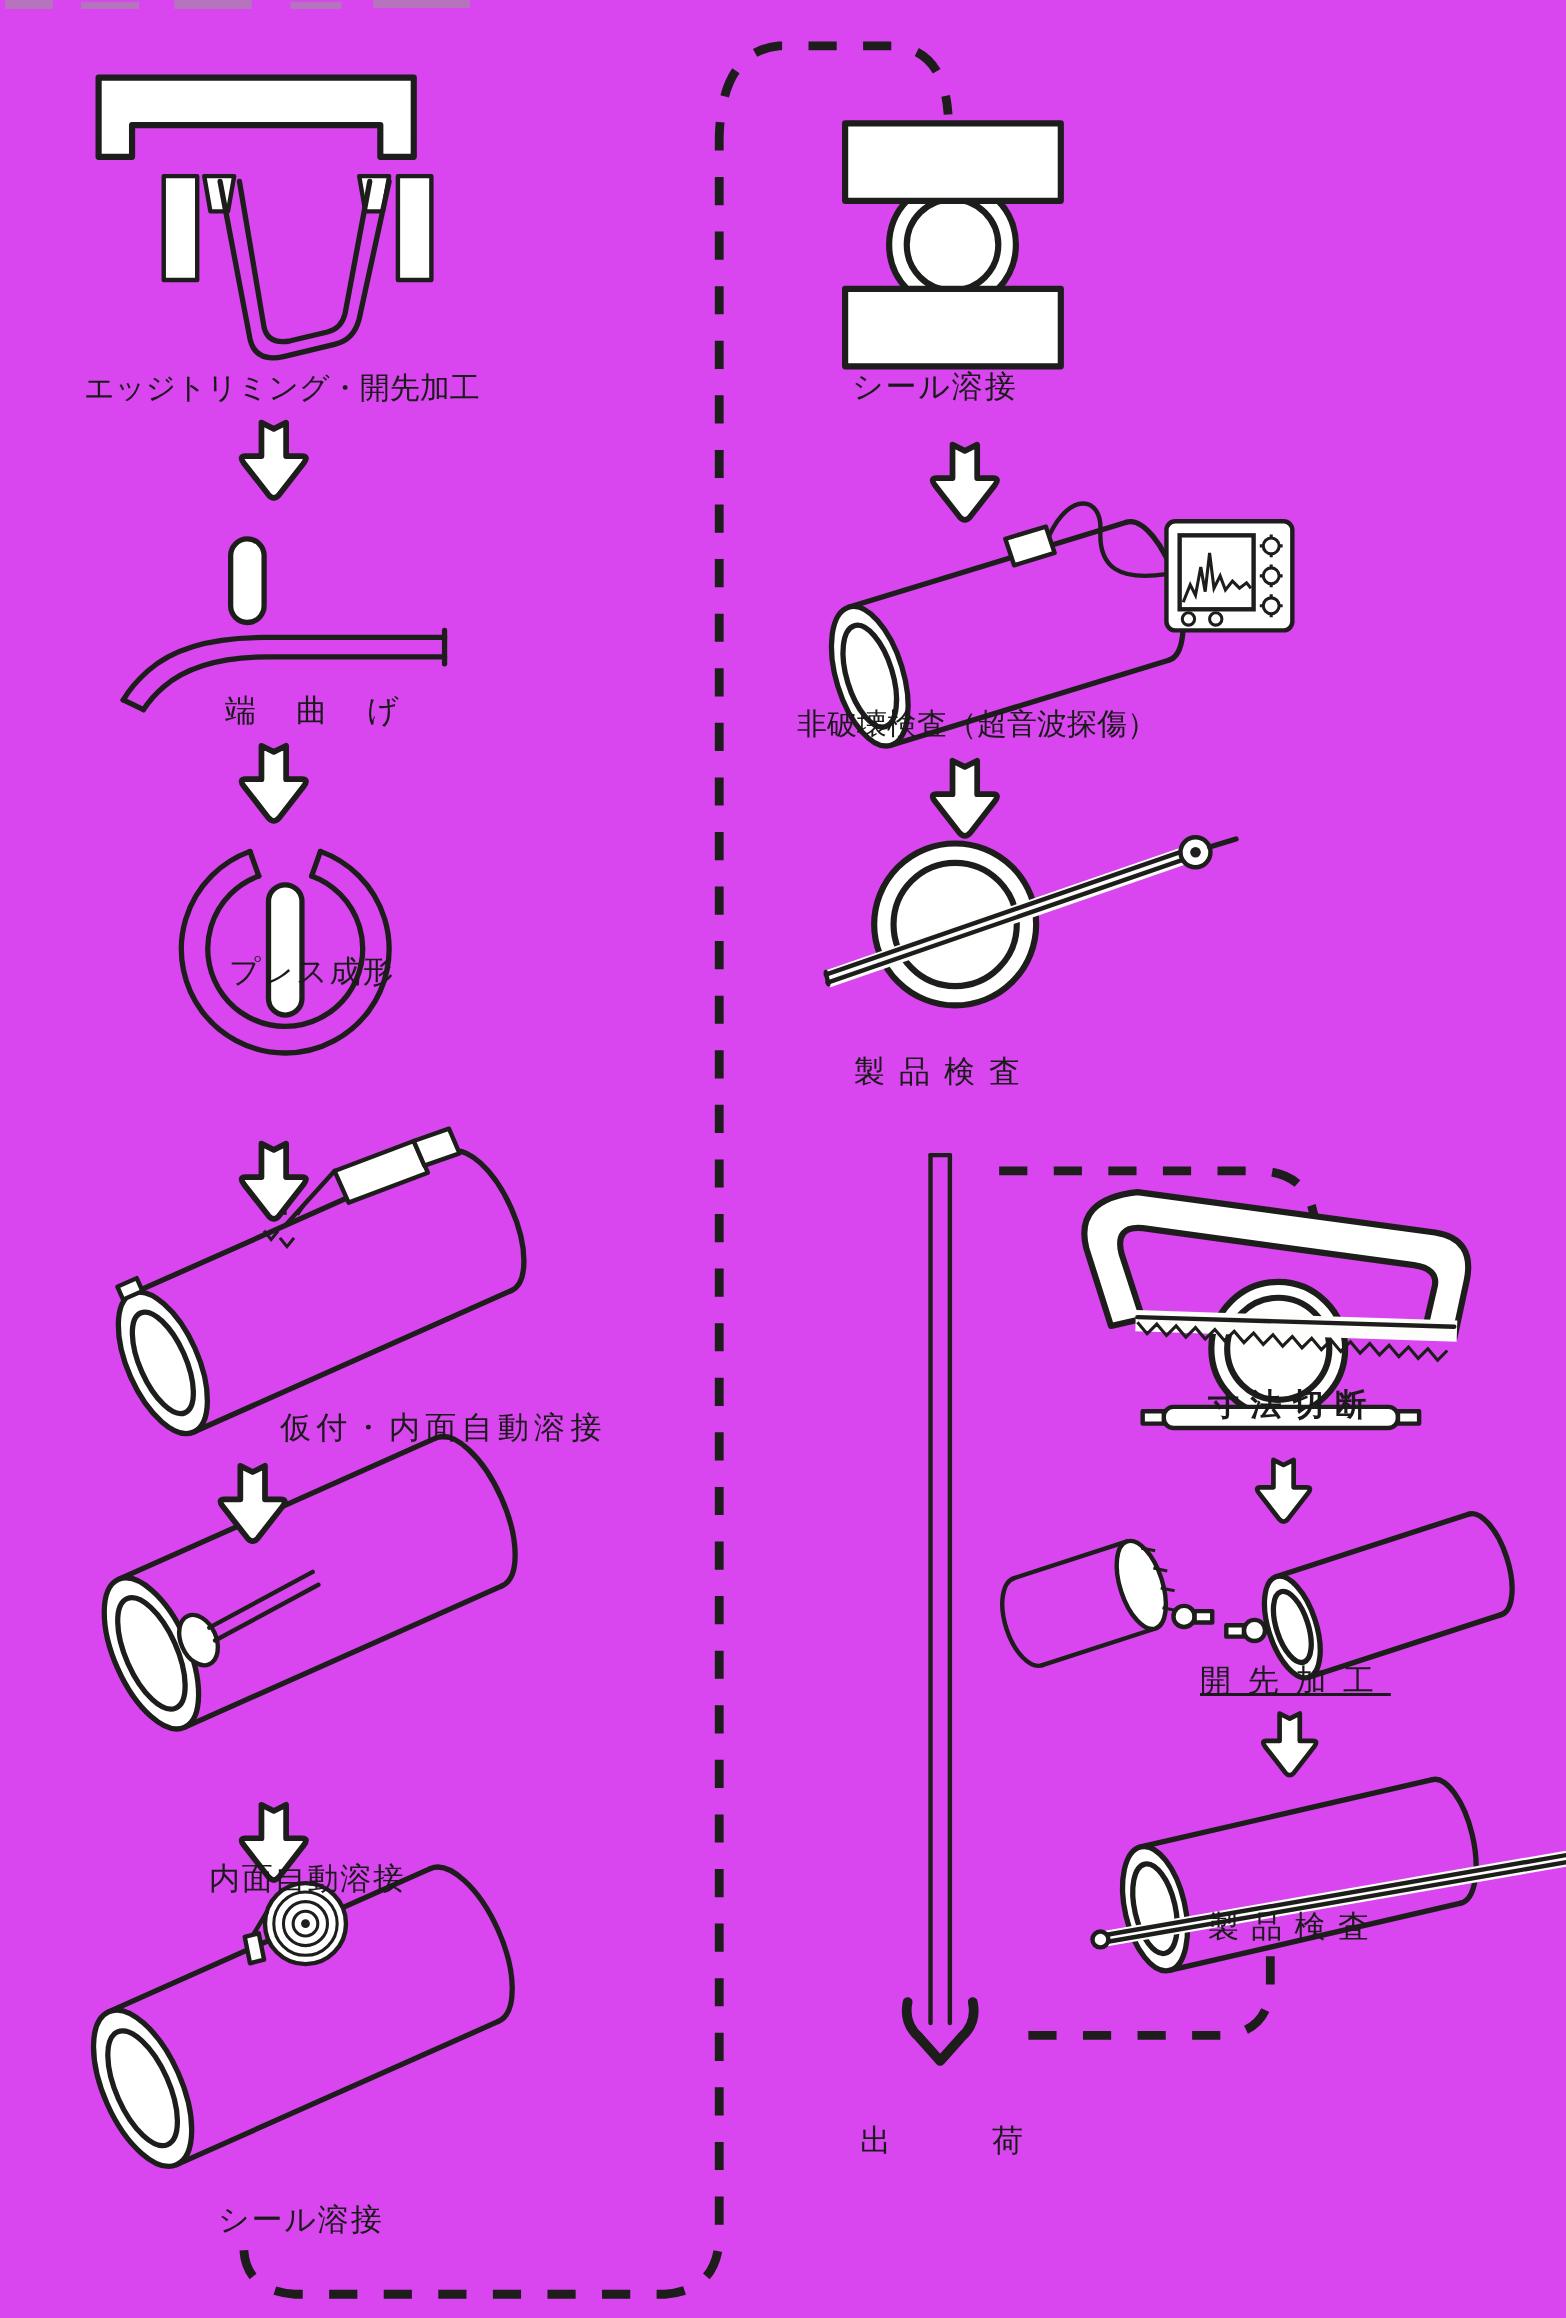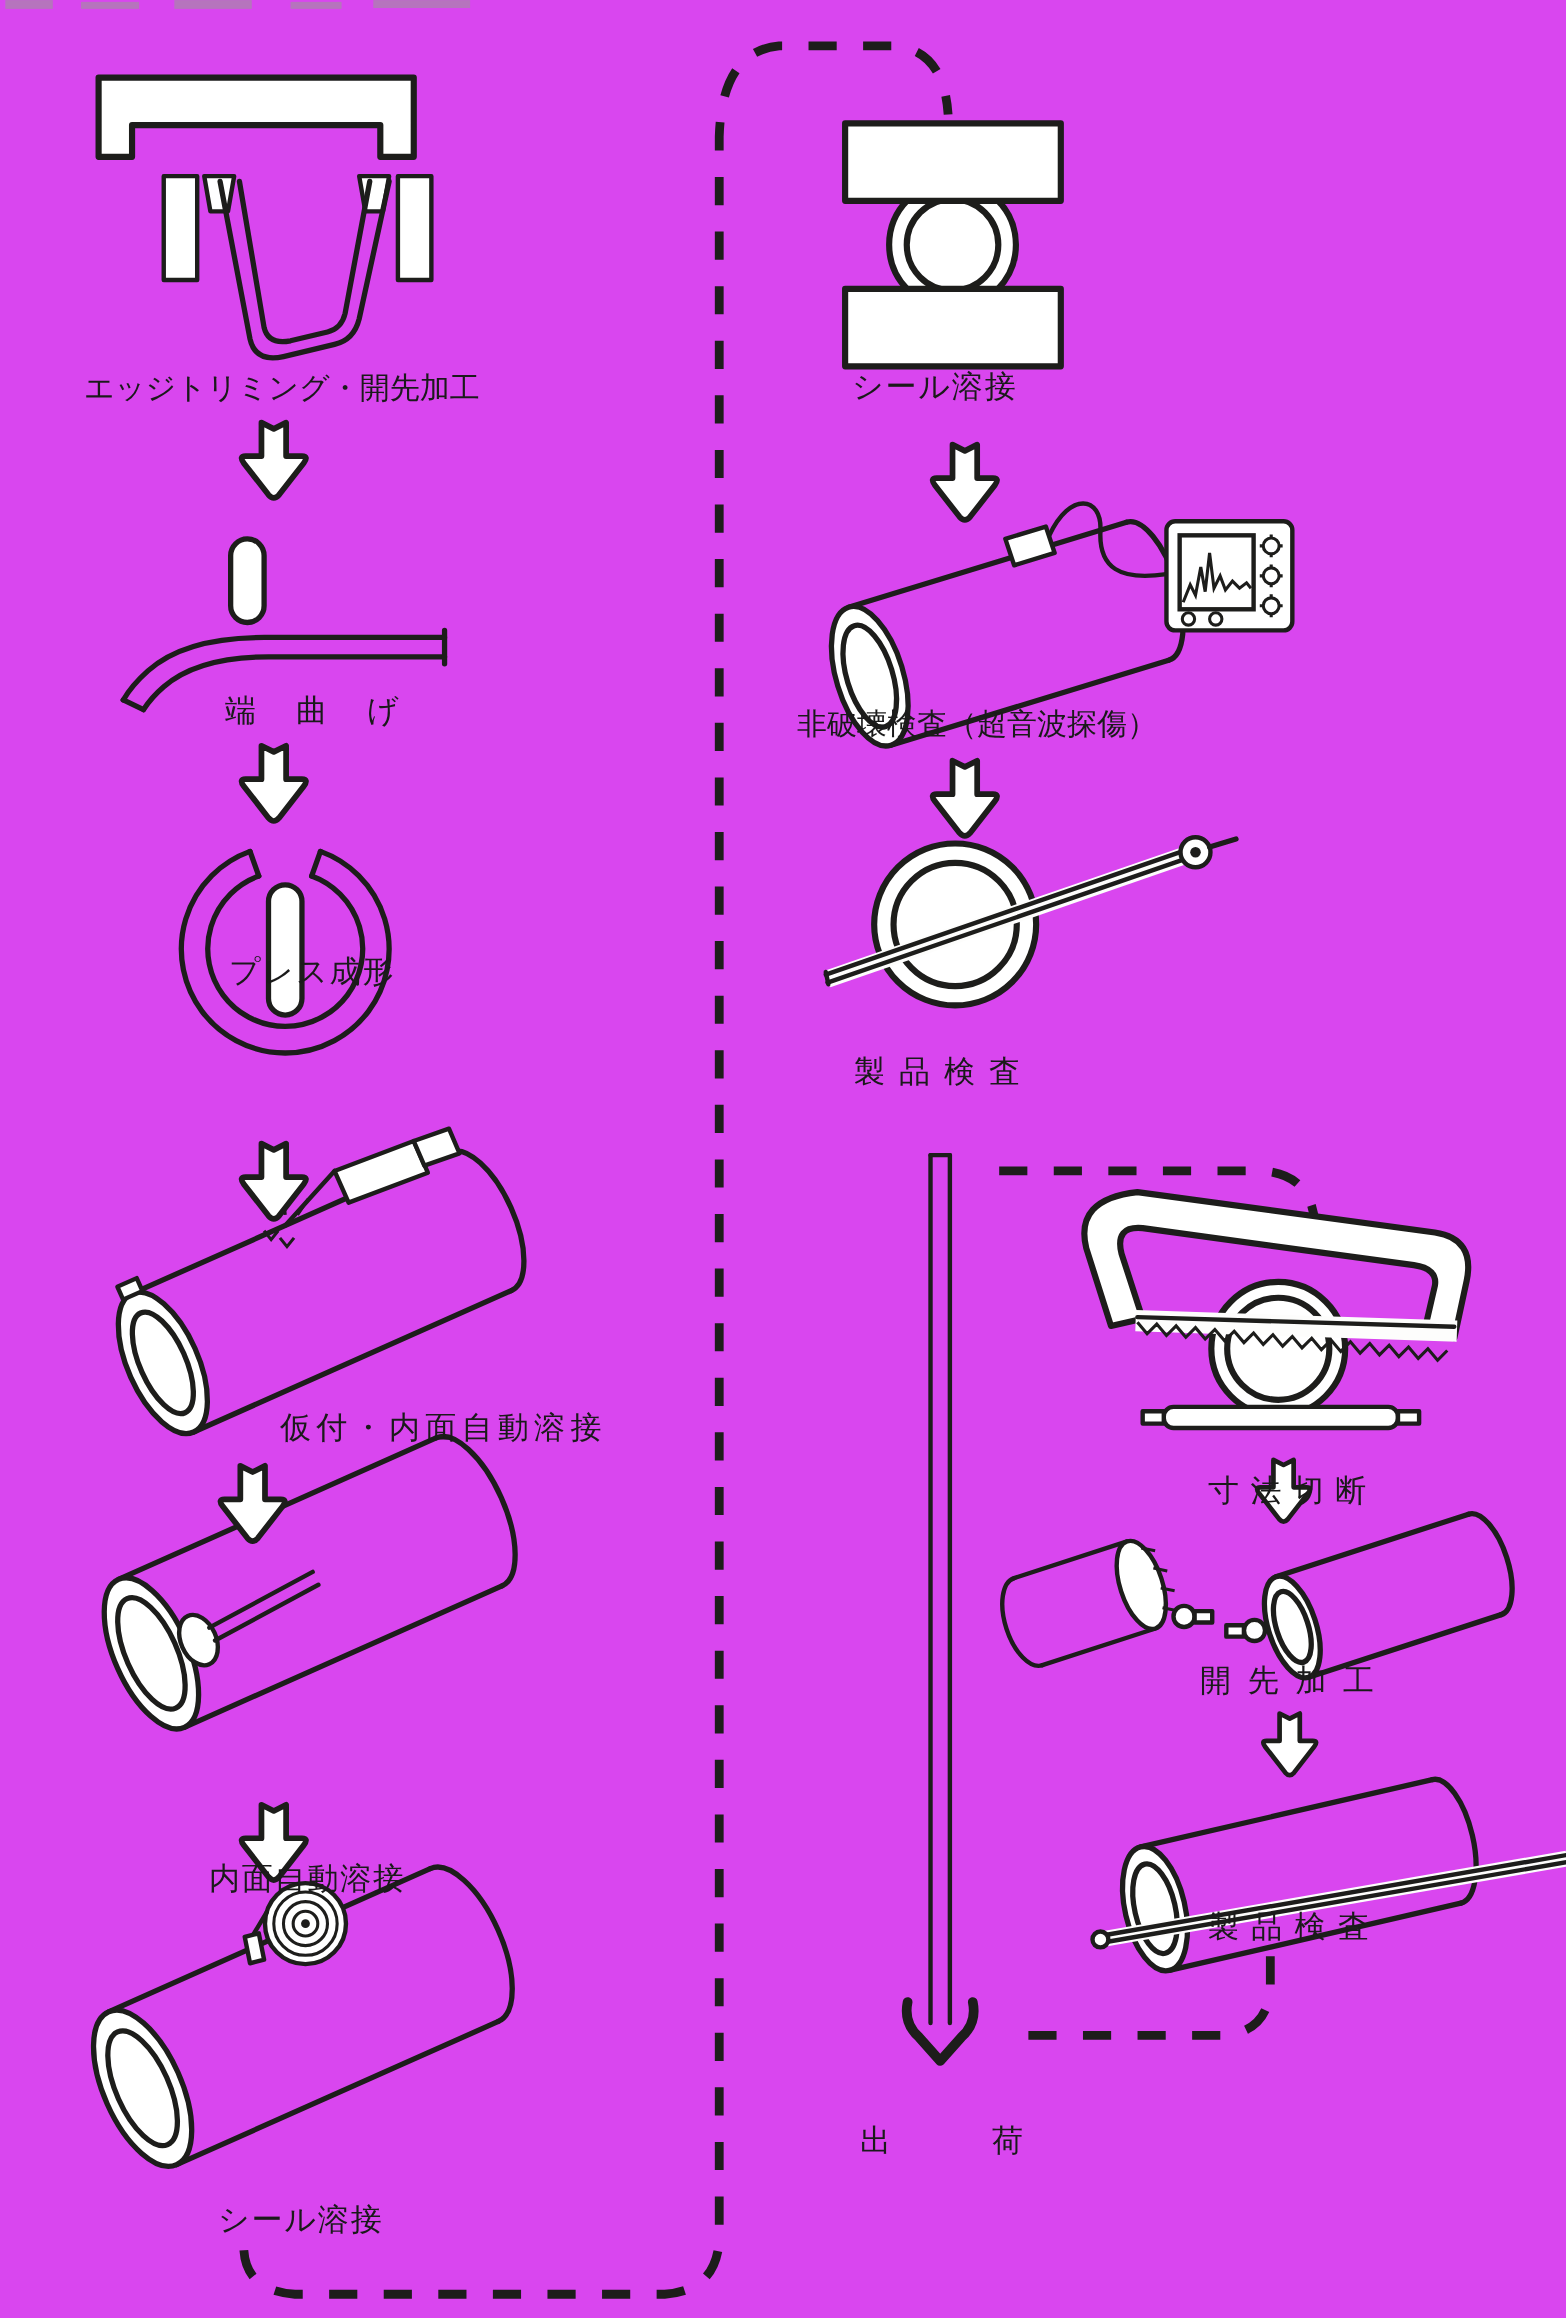--- a/index.html
+++ b/index.html
@@ -5,21 +5,21 @@
   html,body{margin:0;padding:0;background:#e8e8e8;}
   #page{position:relative;width:1567px;height:2319px;background:#d946ef;overflow:hidden;
         font-family:"Liberation Sans","DejaVu Sans",sans-serif;}
   #art{position:absolute;left:0;top:0;width:1567px;height:2319px;}
   .lbl{position:absolute;color:#1a1a1a;font-size:31px;font-weight:500;white-space:nowrap;line-height:1.2;}
   .ls2{letter-spacing:1.8px;}
   .ls6{letter-spacing:5.3px;}
   .ls13{letter-spacing:11.4px;}
   .ls14{letter-spacing:12.3px;}
   .ls16{letter-spacing:14px;}
-  .ls19{letter-spacing:16.7px;}
+  .ls19{letter-spacing:16.7px;text-decoration:underline;}
   .ls46{letter-spacing:40px;}
   .ship{letter-spacing:101px;}
   .fs34{font-size:30px;}
   
   .ln{stroke:#1d1d1b;stroke-width:6;fill:none;stroke-linecap:round;}
   .ln5{stroke:#1d1d1b;stroke-width:5;fill:none;stroke-linecap:round;}
   .ln3{stroke:#1d1d1b;stroke-width:3.5;fill:none;}
   .lnf{fill:#ffffff;stroke:#1d1d1b;stroke-width:6;stroke-linejoin:round;}
   .lnf5{fill:#ffffff;stroke:#1d1d1b;stroke-width:5;stroke-linejoin:round;}
   .lnf7{fill:#ffffff;stroke:#1d1d1b;stroke-width:7;stroke-linejoin:round;}
@@ -237,19 +237,19 @@
 
   <div class="lbl fs34" style="left:84px;top:370px;">エッジトリミング・開先加工</div>
   <div class="lbl ls46" style="left:225px;top:692px;">端曲げ</div>
   <div class="lbl ls2" style="left:229px;top:953px;">プレス成形</div>
   <div class="lbl ls6" style="left:280px;top:1409px;">仮付・内面自動溶接</div>
   <div class="lbl ls2" style="left:209px;top:1860px;">内面自動溶接</div>
   <div class="lbl ls2" style="left:218px;top:2201px;">シール溶接</div>
   <div class="lbl ls2" style="left:852px;top:368px;">シール溶接</div>
   <div class="lbl fs34" style="left:797px;top:706px;">非破壊検査（超音波探傷）</div>
   <div class="lbl ls16" style="left:854px;top:1053px;">製品検査</div>
-  <div class="lbl ls13" style="left:1208px;top:1472px;">寸法切断</div>
+  <div class="lbl ls13" style="left:1208px;top:1386px;font-weight:bold;">寸法切断</div>
   <div class="lbl ls19" style="left:1200px;top:1662px;">開先加工</div>
   <div class="lbl ls14" style="left:1208px;top:1908px;">製品検査</div>
   <div class="lbl ship" style="left:860px;top:2082px;margin-top:40px;">出荷</div>
 
 </div>
 
 
 </body></html>

